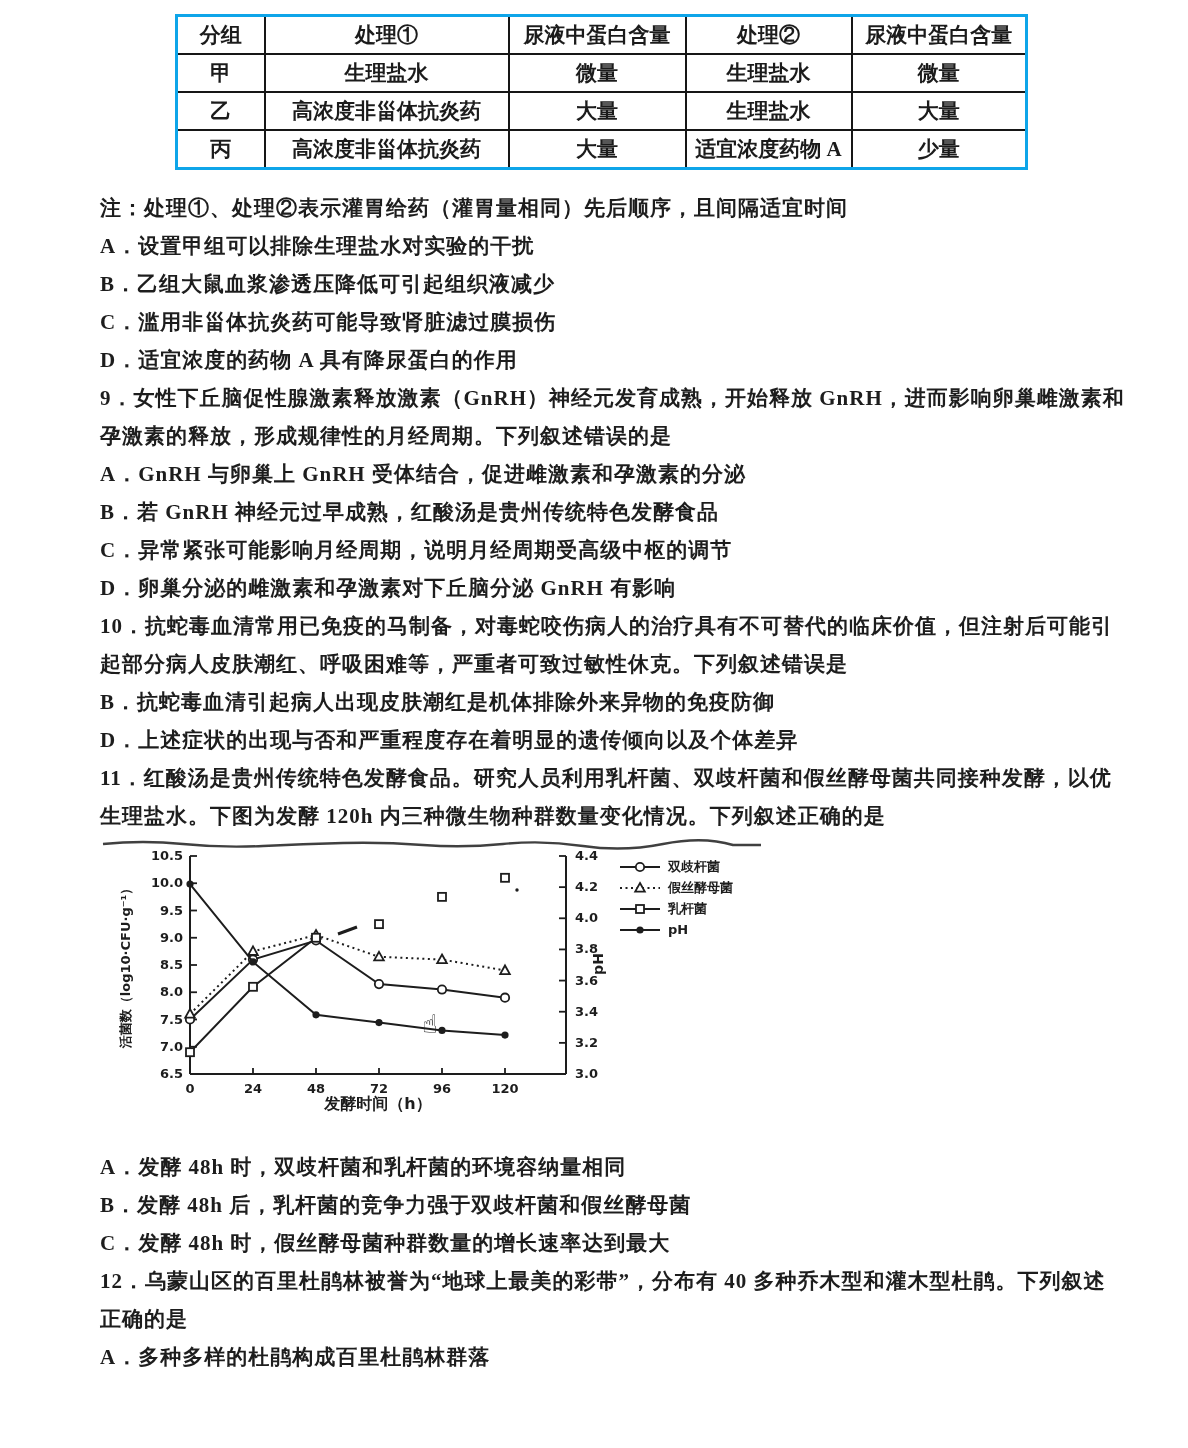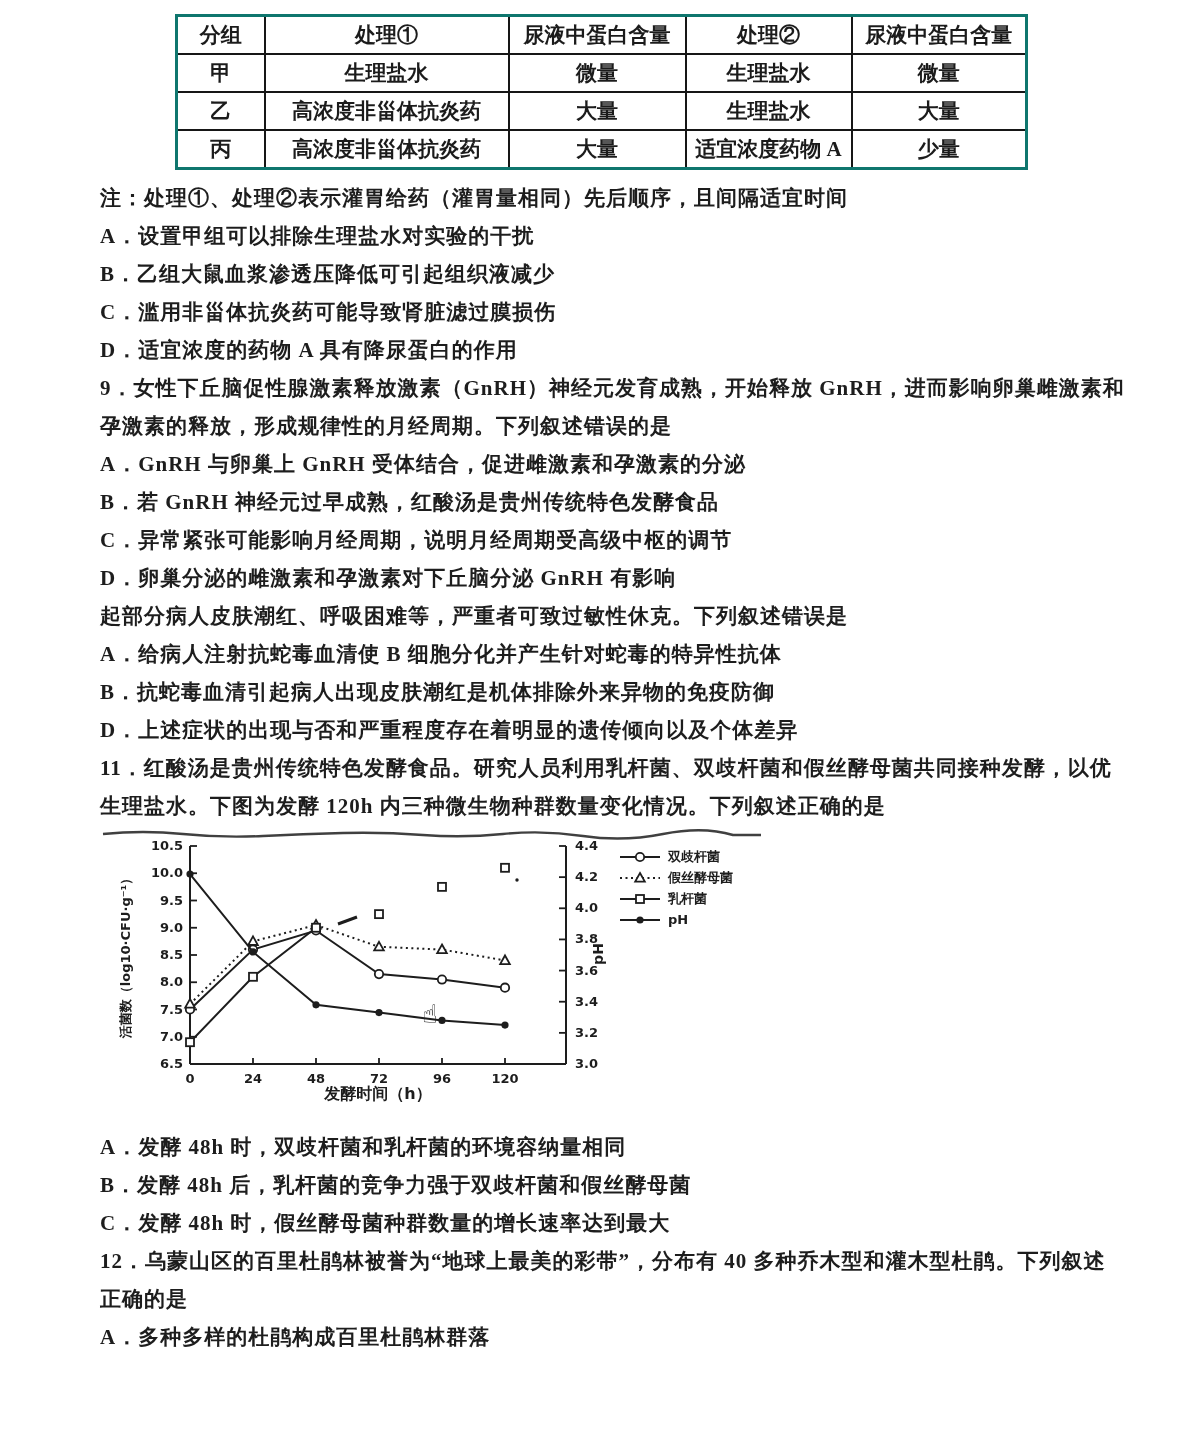--- a/index.html
+++ b/index.html
@@ -11,24 +11,24 @@
   .page{padding:14px 0 0 100px;width:1000px;}
   
   table.exp{
     border-collapse:collapse;margin-left:75px;table-layout:fixed;
     font-weight:bold;font-size:21px;
   }
   table.exp td,table.exp th{
     border:2px solid #161616;text-align:center;vertical-align:middle;
     height:36px;padding:0 2px;font-weight:bold;overflow:hidden;white-space:nowrap;
   }
-  table.exp{border:3px solid #0f766e;}
+  table.exp{border:3px solid #0ea5e9;}
   .c0{width:88px}.c1{width:244px}.c2{width:177px}.c3{width:166px}.c4{width:175px}
   
-  .lines{margin-top:9px;}
+  .lines{margin-top:19px;}
   .line{
     height:38px;display:flex;align-items:center;white-space:nowrap;
     font-size:21px;font-weight:bold;letter-spacing:1px;color:#1d1d1d;
   }
   
   .chart-wrap{position:relative;height:292px;margin:2px 0 0 0;}
   svg{display:block;}
 </style>
 </head>
 <body>
@@ -80,22 +80,22 @@
       <div class="line">A．设置甲组可以排除生理盐水对实验的干扰</div>
       <div class="line">B．乙组大鼠血浆渗透压降低可引起组织液减少</div>
       <div class="line">C．滥用非甾体抗炎药可能导致肾脏滤过膜损伤</div>
       <div class="line">D．适宜浓度的药物 A 具有降尿蛋白的作用</div>
       <div class="line">9．女性下丘脑促性腺激素释放激素（GnRH）神经元发育成熟，开始释放 GnRH，进而影响卵巢雌激素和</div>
       <div class="line">孕激素的释放，形成规律性的月经周期。下列叙述错误的是</div>
       <div class="line">A．GnRH 与卵巢上 GnRH 受体结合，促进雌激素和孕激素的分泌</div>
       <div class="line">B．若 GnRH 神经元过早成熟，红酸汤是贵州传统特色发酵食品</div>
       <div class="line">C．异常紧张可能影响月经周期，说明月经周期受高级中枢的调节</div>
       <div class="line">D．卵巢分泌的雌激素和孕激素对下丘脑分泌 GnRH 有影响</div>
+      <div class="line">10．抗蛇毒血清常用已免疫的马制备，对毒蛇咬伤病人的治疗具有不可替代的临床价值，但注射后可能引</div>
       <div class="line">起部分病人皮肤潮红、呼吸困难等，严重者可致过敏性休克。下列叙述错误是</div>
-      <div class="line">A．给病人注射抗蛇毒血清使 B 细胞分化并产生针对蛇毒的特异性抗体</div>
       <div class="line">B．抗蛇毒血清引起病人出现皮肤潮红是机体排除外来异物的免疫防御</div>
       <div class="line">D．上述症状的出现与否和严重程度存在着明显的遗传倾向以及个体差异</div>
       <div class="line">11．红酸汤是贵州传统特色发酵食品。研究人员利用乳杆菌、双歧杆菌和假丝酵母菌共同接种发酵，以优</div>
       <div class="line">生理盐水。下图为发酵 120h 内三种微生物种群数量变化情况。下列叙述正确的是</div>
     </div>
 
   <div class="chart-wrap">
     <svg id="chart" width="700" height="292" font-family="&quot;DejaVu Sans&quot;, sans-serif">
         <path d="M3,7 q40,-4 80,0 t80,2 t80,-3 t80,2 t80,-1 t80,2 t80,-2 t70,1 l28,0" fill="none" stroke="#2b2b2b" stroke-width="2.4" opacity="0.9"></path>
         <g stroke="#1d1d1d" stroke-width="2">

